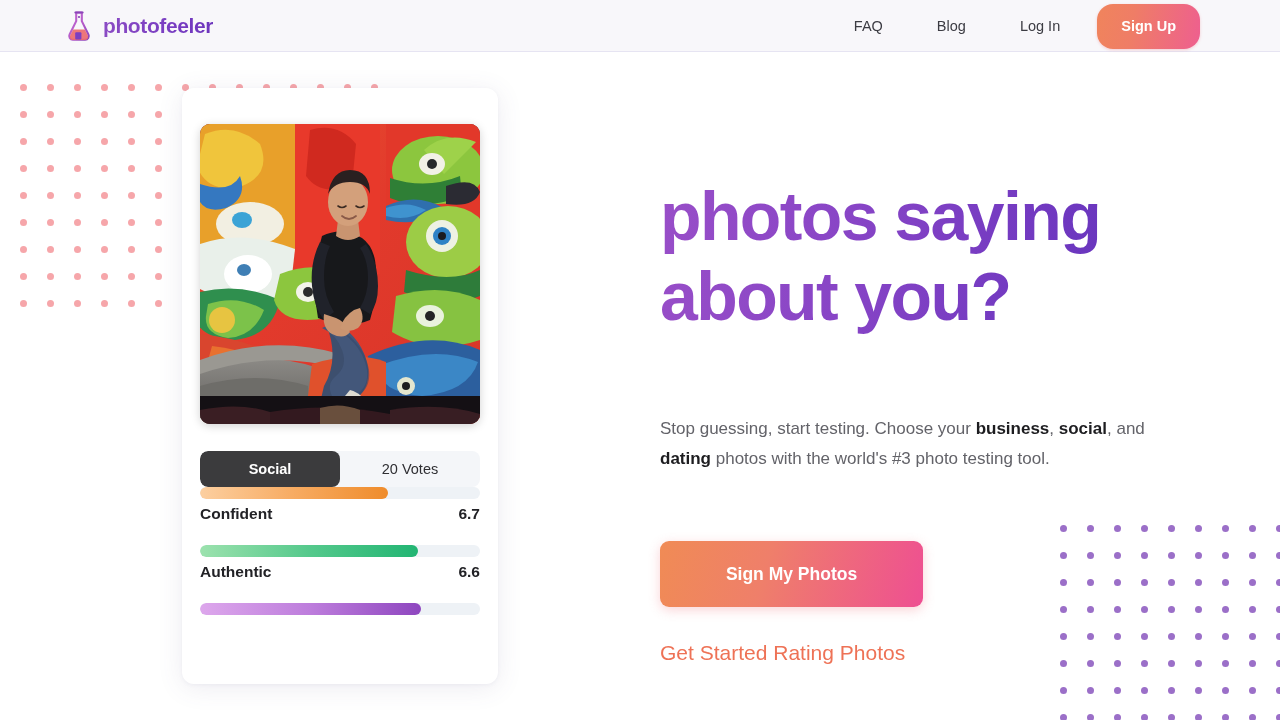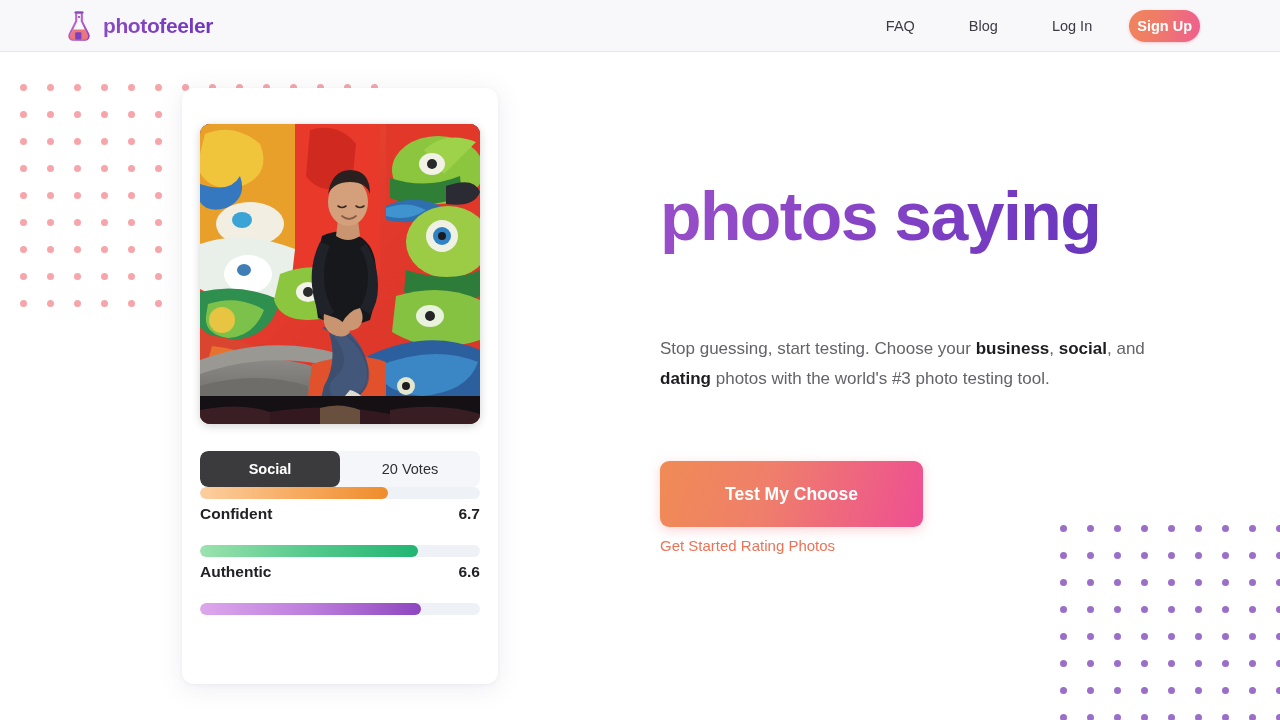--- a/index.html
+++ b/index.html
@@ -35,21 +35,21 @@
   }
   .nav { position:absolute; right:80px; top:0; height:52px; display:flex; align-items:center; gap:0; }
   .nav-link {
     font-size:14.5px; color:#3c3c43; text-decoration:none;
     padding:0 0; margin-right:54px; cursor:pointer; white-space:nowrap;
   }
   .nav-link:last-of-type { margin-right:0; }
   .signup-btn {
     margin-left:37px;
     display:inline-flex; align-items:center; justify-content:center;
-    height:32px; padding:0 8px; border-radius:16px; border:none;
+    height:45px; padding:0 24px; border-radius:16px; border:none;
     background:linear-gradient(100deg,#f0845c 0%,#ef7d66 35%,#ee5f8f 100%);
     color:#fff; font-size:14.5px; font-weight:bold; cursor:pointer;
     font-family:"Liberation Sans", sans-serif;
     box-shadow:0 1px 3px rgba(238,110,120,.32);
   }
 
   
   .dots { position:absolute; z-index:1; pointer-events:none; }
   .dot { position:absolute; width:7px; height:7px; border-radius:50%; }
   .dot.pink { background:#f6a6aa; }
@@ -121,22 +121,22 @@
   .cta-btn {
     display:flex; align-items:center; justify-content:center;
     margin-top:67px;
     width:263px; height:66px; border:none; border-radius:9px;
     background:linear-gradient(105deg,#f08b55 0%,#ef7f6a 40%,#ee4f92 100%);
     color:#fff; font-size:17.5px; font-weight:bold; cursor:pointer;
     font-family:"Liberation Sans", sans-serif;
     box-shadow:0 3px 12px rgba(238,110,120,.30);
   }
   .cta-link {
-    display:inline-block; margin-top:10px;
-    font-size:15px; color:#ee7256; text-decoration:none; cursor:pointer;
+    display:inline-block; margin-top:34px;
+    font-size:21px; color:#ee7256; text-decoration:none; cursor:pointer;
   }
 </style>
 </head>
 <body>
 
 <div class="page">
 
   <div class="dots" id="pink-dots">
       <div class="dot pink" style="left: 20px; top: 84px;"></div>
       <div class="dot pink" style="left: 47px; top: 84px;"></div>
@@ -451,21 +451,22 @@
         </div>
       </div>
 
     </div>
   </div>
 
   <div class="hero">
     <h1 class="headline">
       <br>
       <span>photos saying</span><br>
+      <span>about you?</span>
     </h1>
 
     <p class="subtext"><span>Stop guessing, start testing. Choose your </span><b>business</b><span>, </span><b>social</b><span>, and </span><b>dating</b><span> photos with the world's #3 photo testing tool.</span></p>
 
-    <button class="cta-btn">Test My Choose</button>
+    <button class="cta-btn">Sign My Photos</button>
     <a class="cta-link">Get Started Rating Photos</a>
   </div>
 
 </div>
 
 </body></html>

